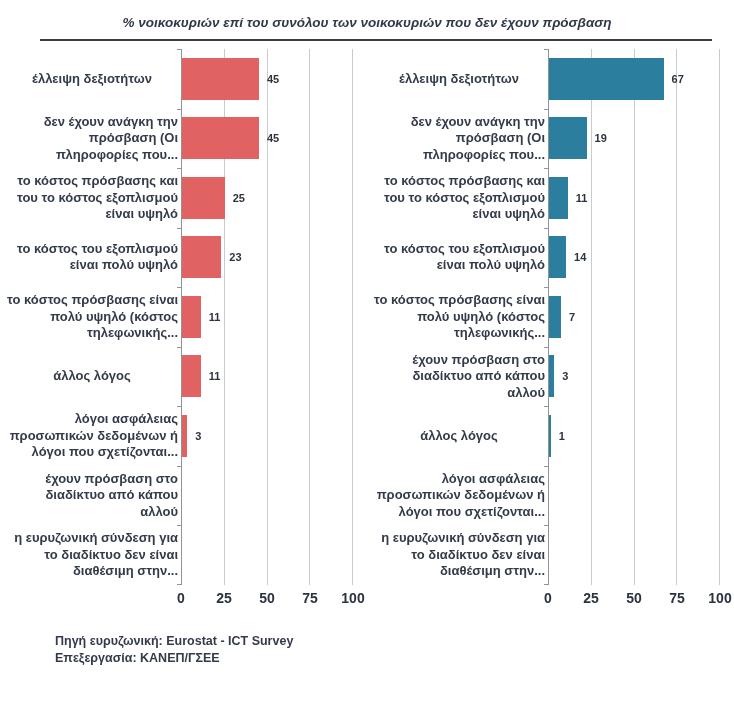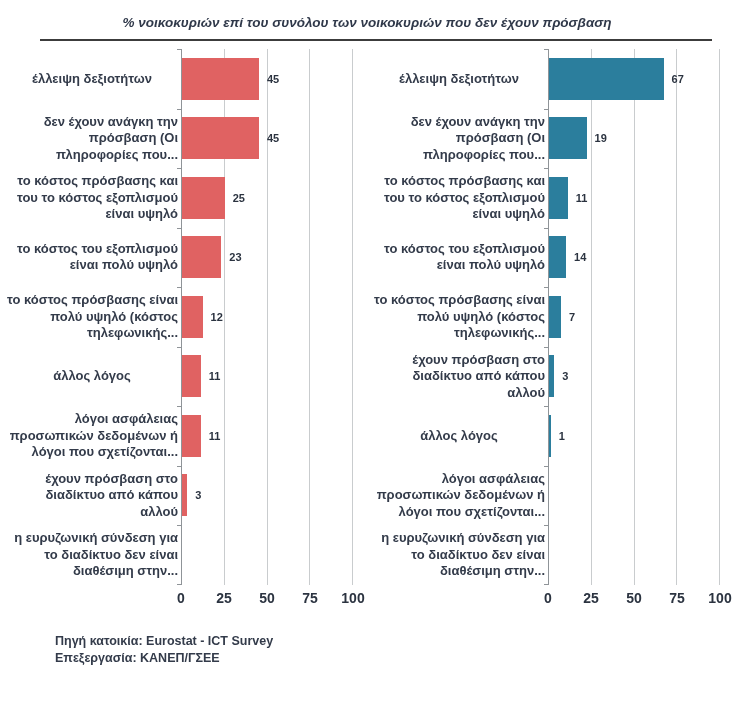--- a/index.html
+++ b/index.html
@@ -79,24 +79,20 @@
               <div class="bar" style="width: 45%; background: rgb(224, 98, 98);"></div>
               <div class="bar-val">45</div>
             </div>
             <div class="bar-row">
               <div class="bar" style="width: 25%; background: rgb(224, 98, 98);"></div>
               <div class="bar-val">25</div>
             </div>
             <div class="bar-row">
               <div class="bar" style="width: 23%; background: rgb(224, 98, 98);"></div>
               <div class="bar-val">23</div>
-            </div>
-            <div class="bar-row">
-              <div class="bar" style="width: 12%; background: rgb(224, 98, 98);"></div>
-              <div class="bar-val">12</div>
             </div>
             <div class="bar-row">
               <div class="bar" style="width: 11%; background: rgb(224, 98, 98);"></div>
               <div class="bar-val">11</div>
             </div>
             <div class="bar-row">
               <div class="bar" style="width: 11%; background: rgb(224, 98, 98);"></div>
               <div class="bar-val">11</div>
             </div>
             <div class="bar-row">
@@ -176,15 +172,15 @@
           <div class="xtick-label" style="left: 25%;">25</div>
           <div class="xtick-label" style="left: 50%;">50</div>
           <div class="xtick-label" style="left: 75%;">75</div>
           <div class="xtick-label" style="left: 100%;">100</div>
         </div>
       </div>
     </div>
 </div>
 
 <div class="footer">
-  <div>Πηγή κατοικία: Eurostat - ICT Survey</div>
+  <div>Πηγή ευρυζωνική: Eurostat - ICT Survey</div>
   <div>Επεξεργασία: ΚΑΝΕΠ/ΓΣΕΕ</div>
 </div>
 
 </body></html>

